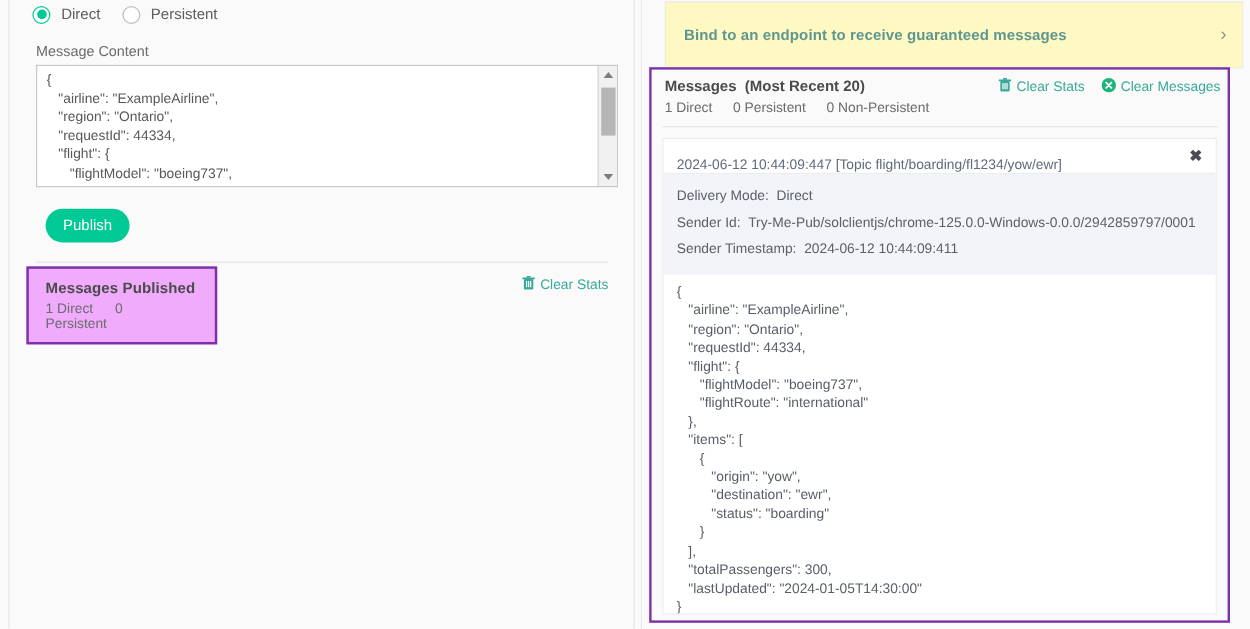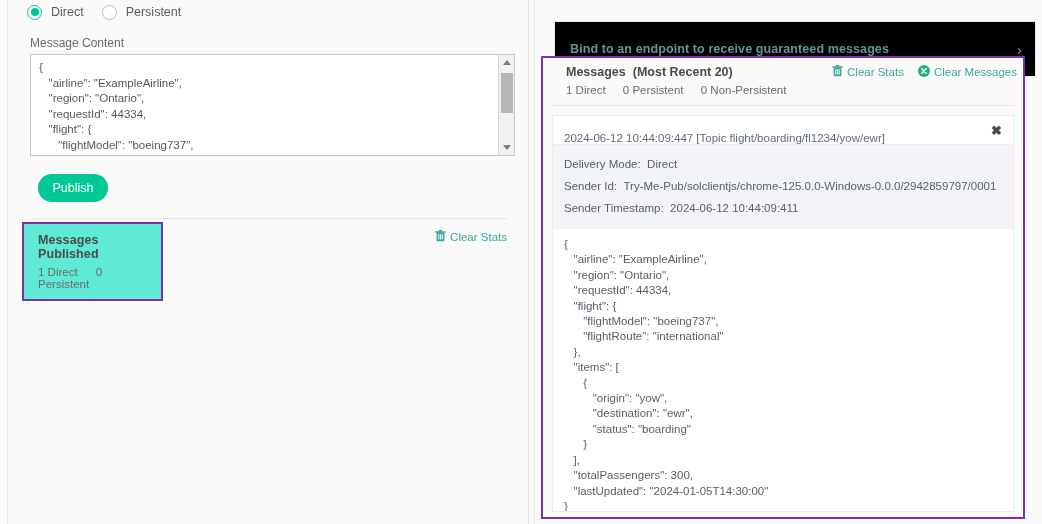--- a/index.html
+++ b/index.html
@@ -71,61 +71,61 @@
     font-family: "Liberation Sans", sans-serif;
     font-size: 12.5px; cursor: pointer;
     display: flex; align-items: center; justify-content: center;
   }
 
   .stats-row {
     position: relative; margin: 20px 0 0 0; height: 56px;
   }
   .stats-box {
     position: absolute; left: 14px; top: 0;
-    border: 2px solid #7b31a8; background: #5eead4;
+    border: 2px solid #7b31a8; background: #f0abfc;
     padding: 9px 14px 9px 14px;
-    width: 141px;
+    width: 159px;
   }
   .stats-title { font-size: 12.5px; color: #4b4b4b; font-weight: bold; letter-spacing: .1px; }
   .stats-sub { margin-top: 5px; font-size: 11.5px; color: #6b6b6b; }
   .stats-sub span { margin-right: 15px; }
   .clear-stats-left {
     position: absolute; right: 21px; top: 8px;
     display: flex; align-items: center; gap: 4px;
     color: #3aa99a; font-size: 11.5px; cursor: pointer;
   }
   .divider-left { position: absolute; left: 22px; right: 21px; top: 218px; height: 1px; background: #e6e6e6; }
 
   
   .right-pane {
     position: relative; flex: 1 1 auto; height: 524px;
     background: #fafafa;
   }
   .right-rail { position: absolute; left: 5px; top: 0; bottom: 0; width: 1px; background: #eaeaea; }
 
   .bind-card {
     position: absolute; left: 25px; top: 1px; width: 482px; height: 56px;
-    background: #000000; border: 1px solid #ebebeb;
-    display: flex; align-items: center; cursor: pointer; margin-top: 20px;
+    background: #fef9c3; border: 1px solid #ebebeb;
+    display: flex; align-items: center; cursor: pointer;
   }
   .bind-text {
     margin-left: 15px; font-size: 12.5px; font-weight: bold;
     color: #5f978f; letter-spacing: .1px;
   }
   .bind-chev {
     position: absolute; right: 13px; top: 50%; transform: translateY(-50%);
     color: #8d8d8d; font-size: 15px;
   }
 
   .messages-panel {
     position: absolute; left: 12px; top: 56px; width: 484px; bottom: 5px;
     border: 2px solid #7b31a8; background: #fafafa;
     overflow: hidden;
   }
-  .mp-head { position: relative; padding: 7px 10px 6px 23px; }
+  .mp-head { position: relative; padding: 7px 10px 6px 11px; }
   .mp-title { font-size: 12.5px; color: #4b4b4b; font-weight: bold; }
   .mp-title .dim { font-weight: bold; }
   .mp-sub { margin-top: 5px; font-size: 11.5px; color: #6b6b6b; }
   .mp-sub span { margin-right: 14px; }
   .mp-actions {
     position: absolute; right: 6px; top: 7px; display: flex; align-items: center; gap: 14px;
   }
   .mp-action { display: flex; align-items: center; gap: 4px; color: #3aa99a; font-size: 11.5px; cursor: pointer; }
   .mp-rule { height: 1px; background: #e6e6e6; margin: 3px 8px 0 9px; }
 

